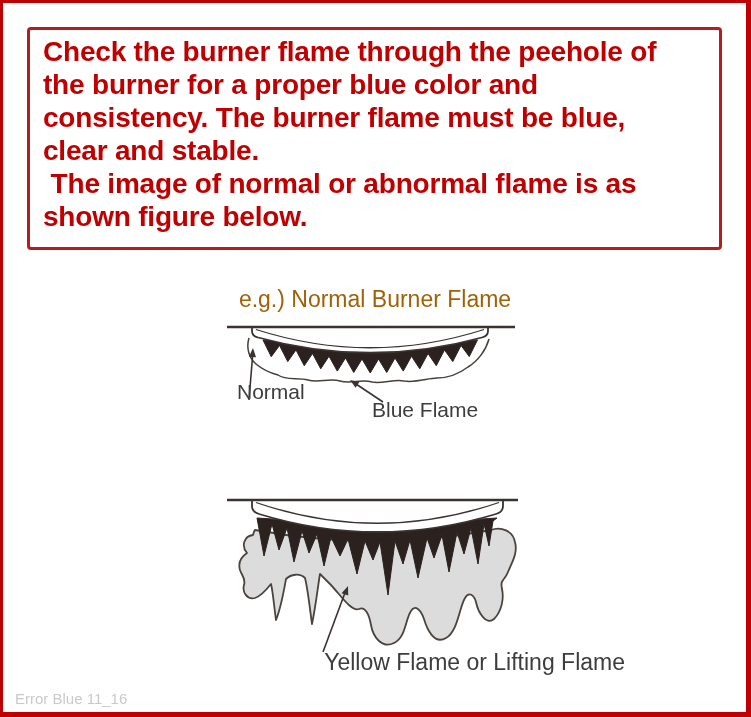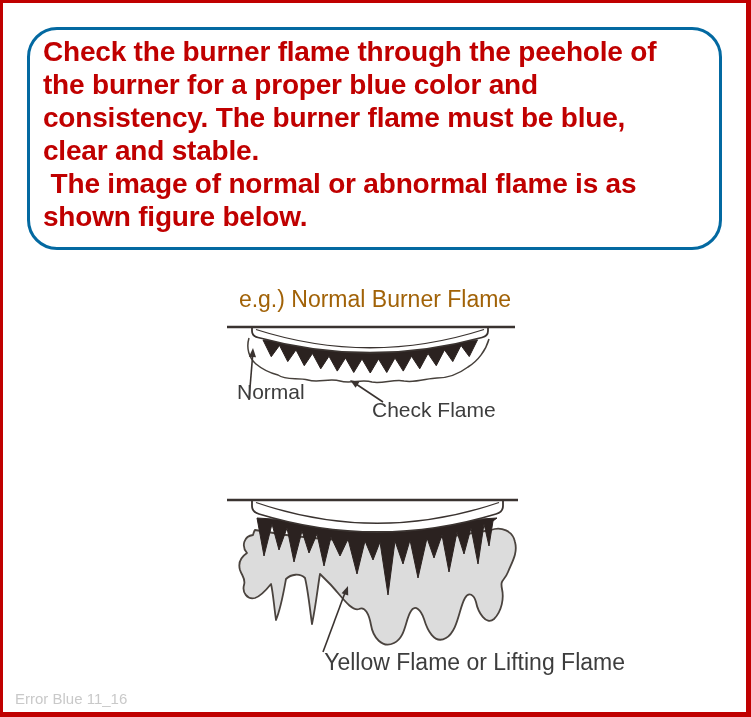--- a/index.html
+++ b/index.html
@@ -11,22 +11,22 @@
     border-style:solid;
     border-color:#C00000;
     border-width:3px 5px 5px 3px;
     font-family:"Liberation Sans","DejaVu Sans",sans-serif;
     overflow:hidden;
   }
   .callout{
     position:absolute;left:24px;top:24px;
     width:695px;height:223px;
     box-sizing:border-box;
-    border:3px solid #0369a1;
-    border-radius:30px;
+    border:3px solid #b91c1c;
+    border-radius:4px;
     background:#ffffff;
   }
   .callout-text{
     padding:5px 8px 0 13px;
     font-size:28px;
     font-weight:bold;
     line-height:33px;
     letter-spacing:-0.2px;
     color:#C00000;
     white-space:pre;
@@ -94,21 +94,21 @@
       <path d="M28,32 L31,41.3 L23.9,40.7 Z" fill="#3a3330"></path>
     </g>
 
     <g>
       <line x1="158" y1="86" x2="131" y2="68" stroke="#3a3330" stroke-width="1.6"></line>
       <path d="M125,64 L134.4,66 L130.6,71.8 Z" fill="#3a3330"></path>
     </g>
   </svg>
 
   <div class="diag-label burner-lbl">Normal</div>
-  <div class="diag-label blueflame-lbl">Check Flame</div>
+  <div class="diag-label blueflame-lbl">Blue Flame</div>
 
 
   <svg class="svg-abnormal" width="300" height="168" viewBox="0 0 300 168">
 
     <path d="M30,40 Q150,62 266,40
              C276,36 288,41 290,52 C293,63 287,72 283,82 C279,92 275,89 277,99
              C279,108 277,121 269,129 C261,136 253,122 251,112 C249,105 244,101 240,108
              C234,118 233,141 221,148 C209,155 202,139 199,129 C196,120 190,114 186,121
              C180,130 181,147 169,153 C157,159 148,147 146,135 C144,124 140,116 134,119
              C126,122 115,104 104,93 C100,89 97,86 95,84

